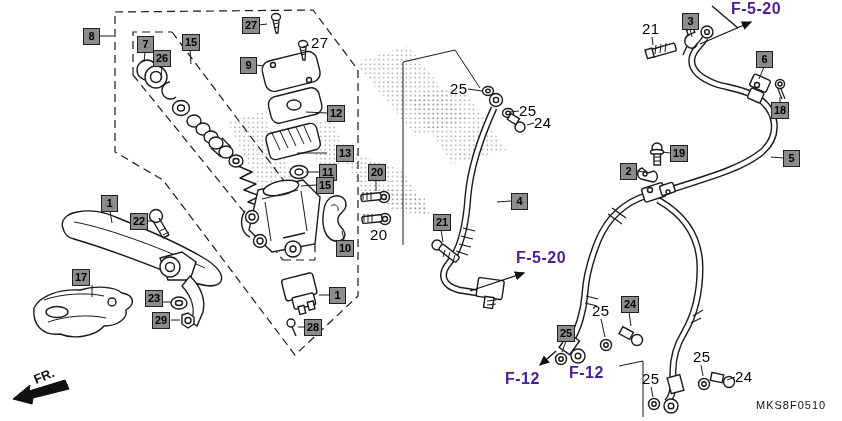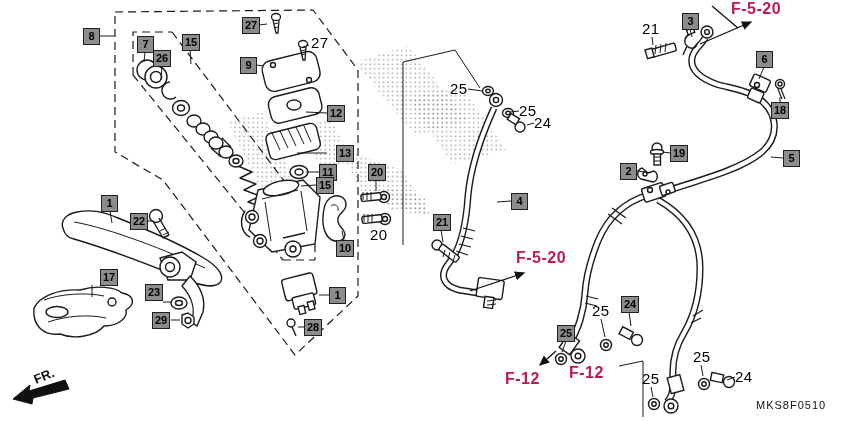--- a/index.html
+++ b/index.html
@@ -3,21 +3,21 @@
 <meta charset="utf-8">
 <style>
   html,body{margin:0;padding:0;background:#fff;}
   .stage{position:relative;width:842px;height:421px;background:#fff;overflow:hidden;
          font-family:"Liberation Sans",sans-serif;}
   .stage svg{position:absolute;left:0;top:0;}
   .pl{position:absolute;box-sizing:border-box;min-width:17px;height:17px;background:#8c8c8c;
       border:1.5px solid #1f1f1f;color:#000;font:bold 11px/14px "Liberation Sans",sans-serif;
       text-align:center;padding:0 2px;cursor:pointer;}
   .pn{position:absolute;color:#000;font:15px/16px "Liberation Sans",sans-serif;letter-spacing:.5px;}
-  .rf{position:absolute;color:#be185d;font:bold 16px/18px "Liberation Sans",sans-serif;letter-spacing:.5px;cursor:pointer;}
+  .rf{position:absolute;color:#4c1d95;font:bold 16px/18px "Liberation Sans",sans-serif;letter-spacing:.5px;cursor:pointer;}
   .code{position:absolute;color:#111;font:11px/12px "Liberation Sans",sans-serif;letter-spacing:1px;}
 </style>
 </head>
 <body>
 
 <div class="stage">
 
 <svg width="842" height="421" viewBox="0 0 842 421">
   <defs>
     <pattern id="dots" width="4.5" height="4.5" patternUnits="userSpaceOnUse">
@@ -324,22 +324,22 @@
   <div class="pl" style="left:242px;top:17px">27</div>
   <div class="pl" style="left:240px;top:57px">9</div>
   <div class="pl" style="left:327px;top:105px">12</div>
   <div class="pl" style="left:336px;top:145px">13</div>
   <div class="pl" style="left:319px;top:164px">11</div>
   <div class="pl" style="left:316px;top:177px">15</div>
   <div class="pl" style="left:368px;top:164px">20</div>
   <div class="pl" style="left:336px;top:240px">10</div>
   <div class="pl" style="left:101px;top:195px">1</div>
   <div class="pl" style="left:130px;top:213px">22</div>
-  <div class="pl" style="left:100px;top:269px">17</div>
-  <div class="pl" style="left:145px;top:284px">23</div>
+  <div class="pl" style="left:72px;top:269px">17</div>
+  <div class="pl" style="left:145px;top:290px">23</div>
   <div class="pl" style="left:152px;top:312px">29</div>
   <div class="pl" style="left:329px;top:287px">1</div>
   <div class="pl" style="left:304px;top:319px">28</div>
   <div class="pl" style="left:682px;top:13px">3</div>
   <div class="pl" style="left:756px;top:51px">6</div>
   <div class="pl" style="left:771px;top:102px">18</div>
   <div class="pl" style="left:670px;top:145px">19</div>
   <div class="pl" style="left:620px;top:163px">2</div>
   <div class="pl" style="left:783px;top:150px">5</div>
   <div class="pl" style="left:511px;top:193px">4</div>

